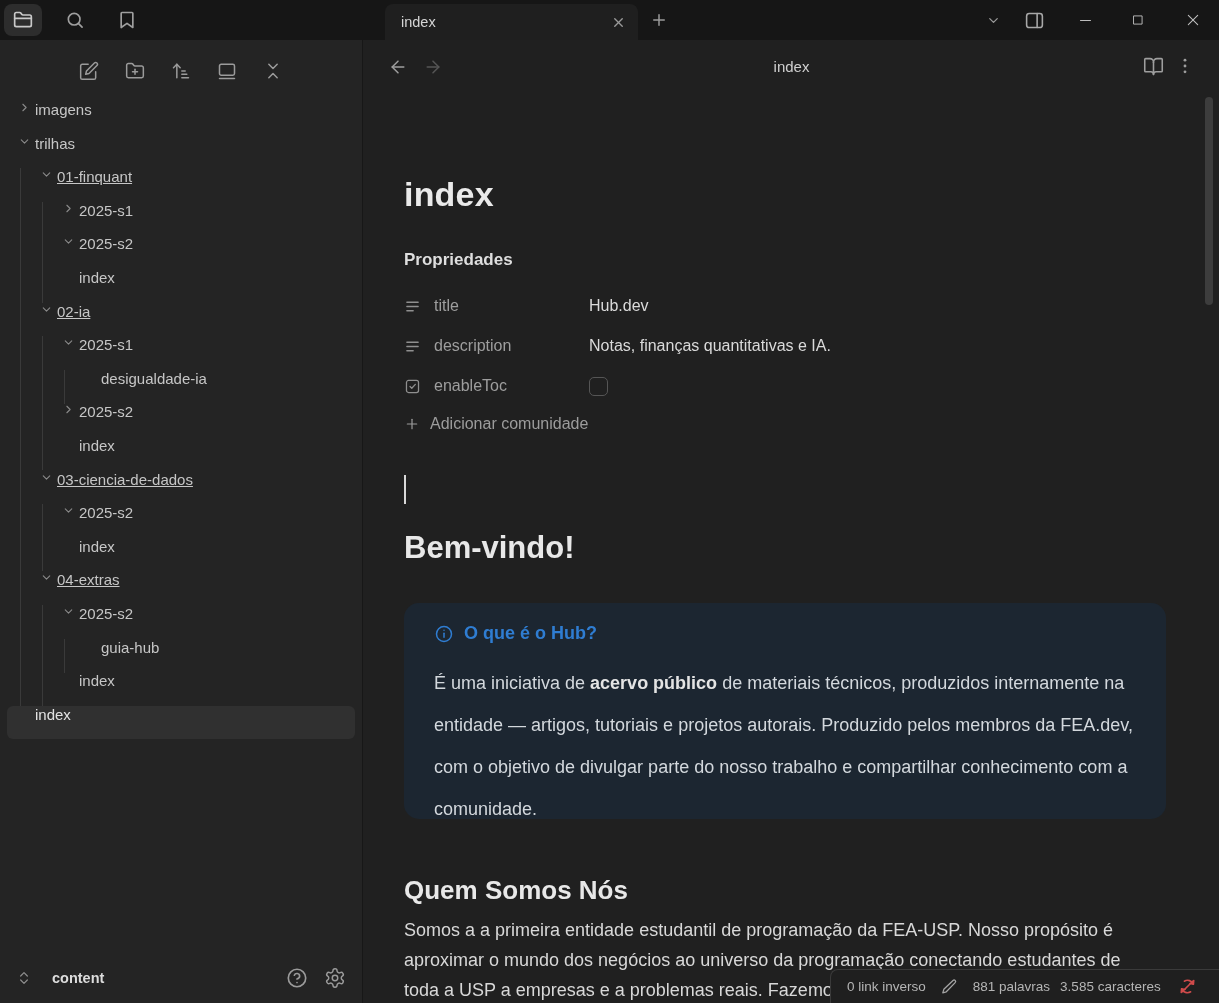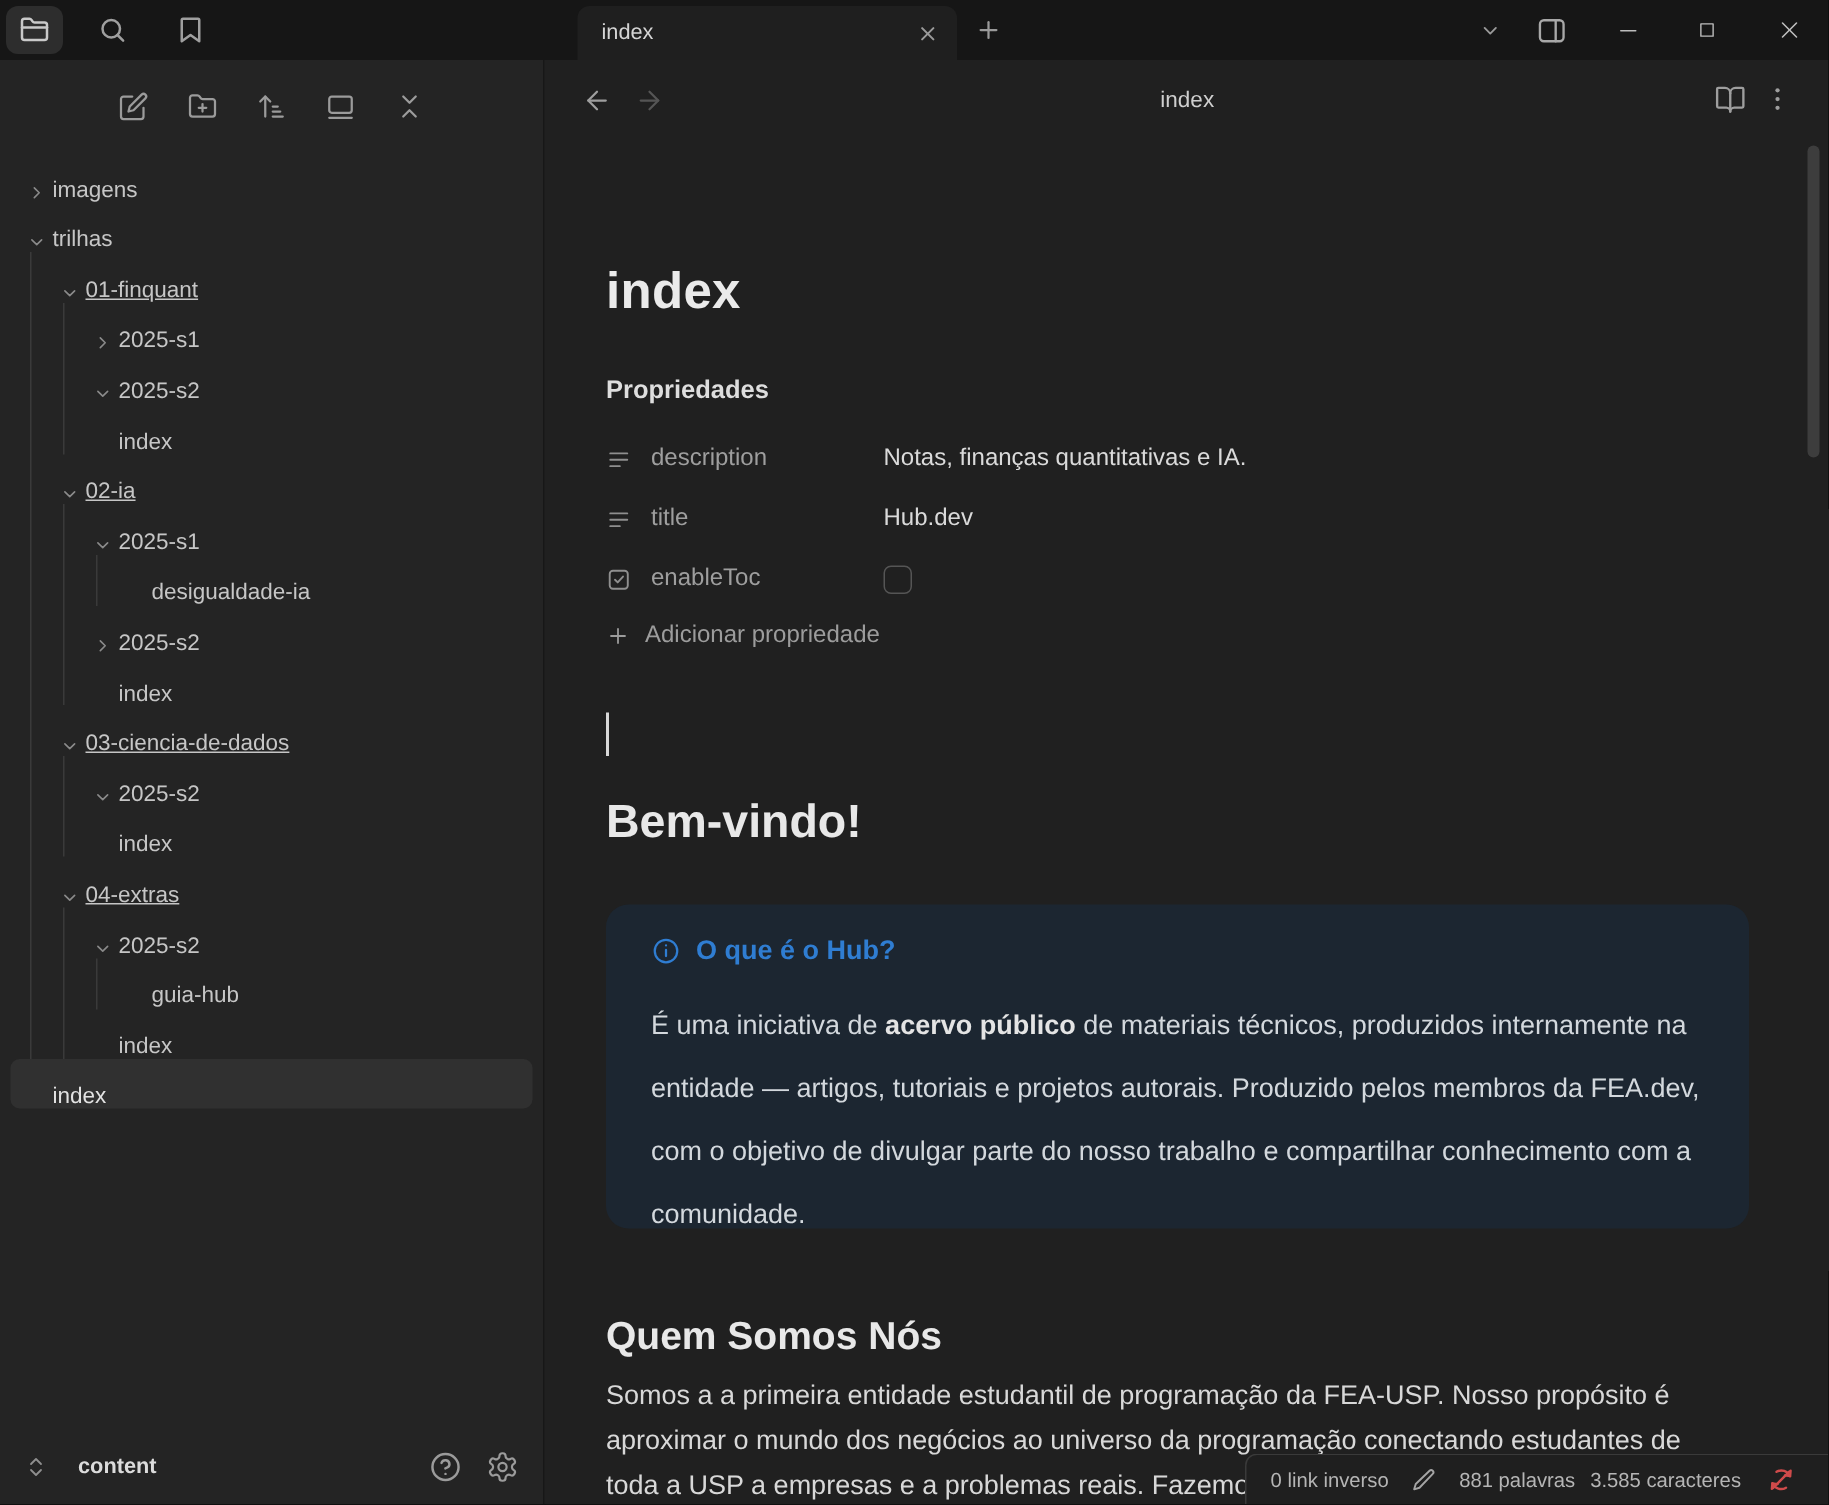--- a/index.html
+++ b/index.html
@@ -27,21 +27,21 @@
   .wc-panel   { left:1022px; width:24px; color:#a8a8a8; }
   .wc-min     { left:1062px; width:46px; }
   .wc-max     { left:1115px; width:46px; }
   .wc-close   { left:1170px; width:46px; }
 
   
   .sidebar { position:absolute; top:40px; left:0; width:363px; bottom:0; background:#242424; border-right:1px solid #171717; }
   .side-actions { position:absolute; top:12px; left:0; right:0; height:38px; display:flex; align-items:center; justify-content:center; gap:20px; }
   .sa-btn { width:26px; height:26px; display:flex; align-items:center; justify-content:center; color:#9b9b9b; border-radius:6px; }
   .tree { position:absolute; top:61px; left:0; right:0; height:660px; font-size:15px; color:#c6c6c6; }
-  .trow { position:relative; height:33.6px; display:flex; align-items:flex-end; margin:0 7px; border-radius:6px; }
+  .trow { position:relative; height:33.6px; display:flex; align-items:flex-start; margin:0 7px; border-radius:6px; }
   .trow.selected { background:#303030; color:#e2e2e2; }
   .chev { width:21px; display:flex; align-items:center; justify-content:center; color:#8a8a8a; flex:0 0 21px; }
   .d0 { padding-left:7px; }
   .d1 { padding-left:29px;text-decoration:underline; }
   .d2 { padding-left:51px; }
   .d3 { padding-left:73px; }
   .guide { position:absolute; width:1px; background:#3a3a3a; }
   .vault { position:absolute; left:0; right:0; bottom:0; height:50px; display:flex; align-items:center; padding:0 16px; gap:10px; }
   .vault-switch { color:#8f8f8f; width:20px; }
   .vault-name { flex:1; font-size:14.5px; font-weight:bold; color:#dcdcdc; padding-left:6px; }
@@ -398,36 +398,36 @@
       <div class="props">
         <div class="prow">
           <span class="pkey">
               <span class="ic-wrap">
                 <svg class="ic" width="17" height="17" viewBox="0 0 24 24" style="stroke-width:1.8">
                   <path d="M4 6h16"></path>
                   <path d="M4 12h16"></path>
                   <path d="M4 18h9"></path>
                 </svg>
               </span>
-              <span>description</span>
+              <span>title</span>
             </span>
-          <span class="pval">Notas, finanças quantitativas e IA.</span>
+          <span class="pval">Hub.dev</span>
         </div>
         <div class="prow">
           <span class="pkey">
               <span class="ic-wrap">
                 <svg class="ic" width="17" height="17" viewBox="0 0 24 24" style="stroke-width:1.8">
                   <path d="M4 6h16"></path>
                   <path d="M4 12h16"></path>
                   <path d="M4 18h9"></path>
                 </svg>
               </span>
-              <span>title</span>
+              <span>description</span>
             </span>
-          <span class="pval">Hub.dev</span>
+          <span class="pval">Notas, finanças quantitativas e IA.</span>
         </div>
         <div class="prow">
           <span class="pkey">
               <span class="ic-wrap">
                 <svg class="ic" width="17" height="17" viewBox="0 0 24 24" style="stroke-width:1.8">
                   <rect x="3.5" y="3.5" width="17" height="17" rx="3"></rect>
                   <path d="m8.5 12 2.5 2.5 5-5.5"></path>
                 </svg>
               </span>
               <span>enableToc</span>
@@ -436,21 +436,21 @@
         </div>
       </div>
 
       <div class="add-prop">
         <span>
             <svg class="ic" width="16" height="16" viewBox="0 0 24 24" style="stroke-width:1.8">
               <path d="M12 5v14"></path>
               <path d="M5 12h14"></path>
             </svg>
           </span>
-        <span>Adicionar propriedade</span>
+        <span>Adicionar comunidade</span>
       </div>
 
       <div class="caret"></div>
 
       <div class="h1">Bem-vindo!</div>
 
       <div class="callout">
         <div class="callout-title">
           <span>
               <svg class="ic" width="20" height="20" viewBox="0 0 24 24" style="stroke-width:1.8">

